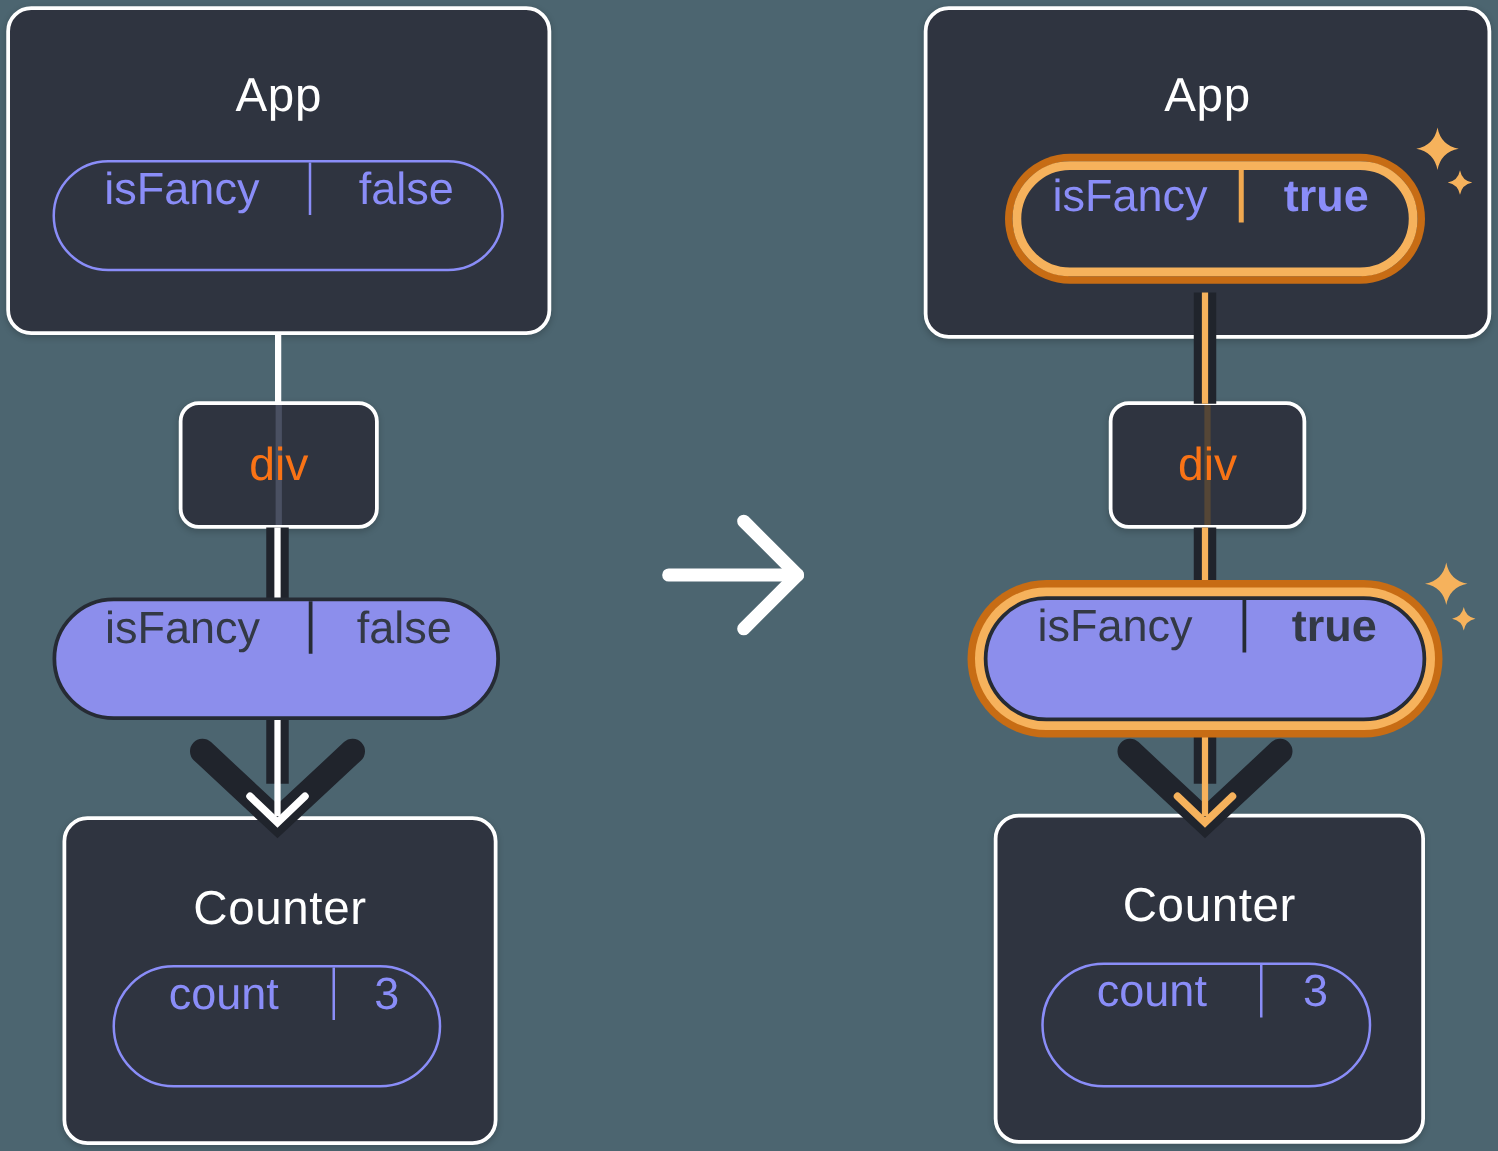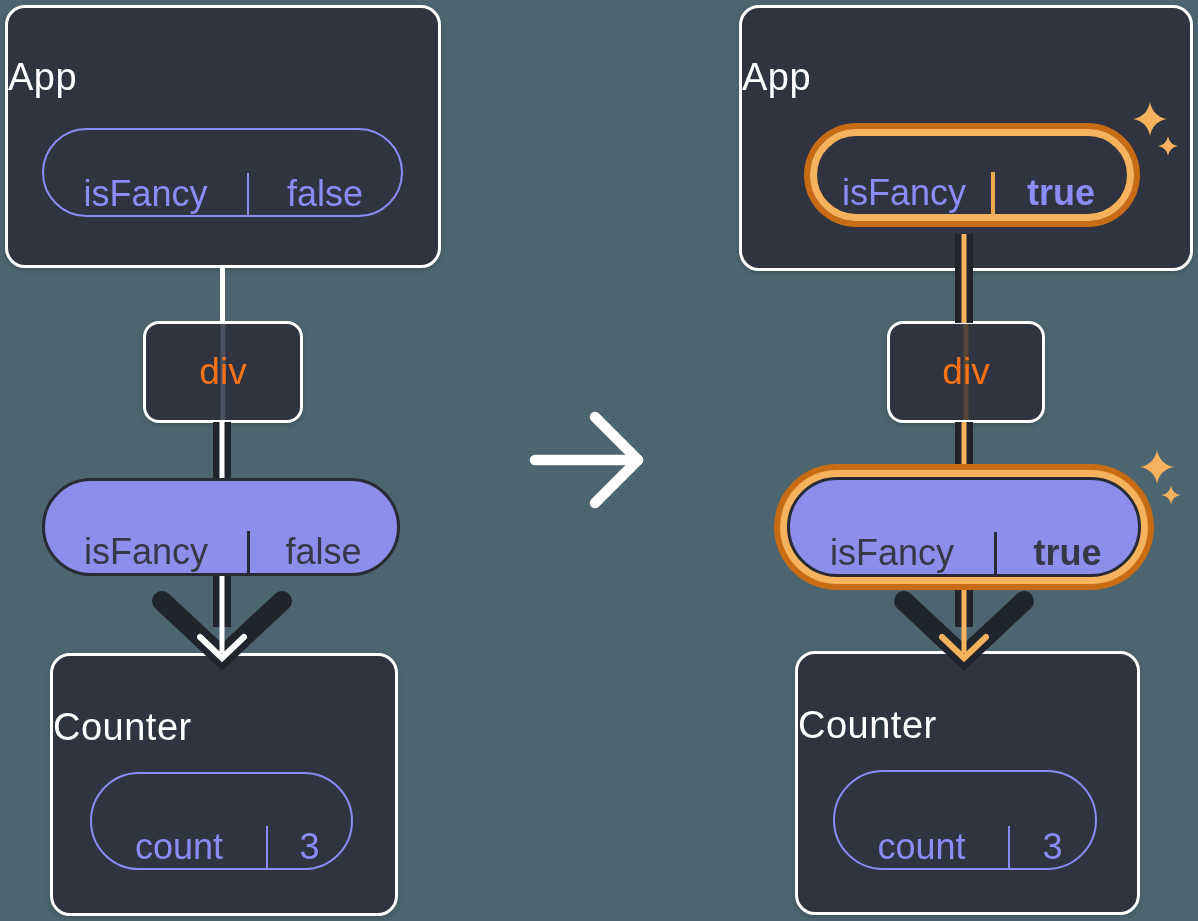--- a/index.html
+++ b/index.html
@@ -6,28 +6,28 @@
   .canvas {
     position:relative; width:1198px; height:921px; overflow:hidden;
     background:var(--background); font-family:"Liberation Sans", sans-serif;
   }
   .card {
     position:absolute; box-sizing:border-box; z-index:1;
     background:var(--card_fill); border:3px solid var(--card_border);
     border-radius:20px; box-shadow:0 2px 5px rgba(0,0,0,0.18); overflow:hidden;
   }
   .card-title {
-    position:absolute; left:0; right:0; 
+    position:absolute; left:0; right:0; text-align:center;
     color:#FFFFFF; font-size:38px; font-weight:400; letter-spacing:0.5px;
   }
   .node-label { position:absolute; inset:0; display:flex; align-items:center; justify-content:center;
     color:#f97316; font-size:37px; }
   .ghost-line { position:absolute; top:0; bottom:0; left:50%; transform:translateX(-50%); width:5px; }
 
-  .pill { position:absolute; box-sizing:border-box; z-index:3; display:flex; align-items:flex-end; border-radius:70px; }
+  .pill { position:absolute; box-sizing:border-box; z-index:3; display:flex; align-items:flex-start; border-radius:70px; }
   .pill .cell { display:flex; align-items:center; justify-content:center; font-size:36px; box-sizing:border-box; }
   .pill-outlined { border:2.5px solid var(--purple); color:var(--purple); }
   .pill-outlined .cell.key { border-right:2.5px solid var(--purple); }
   .pill-filled { background:var(--purple_fill); border:3px solid var(--pill_outline_dark); color:var(--dark_text); }
   .pill-filled .cell.key { border-right:3px solid var(--pill_outline_dark); }
   .pill-highlight-outline {
     border:7px solid var(--orange_light); color:var(--purple);
     box-shadow:0 0 0 6px var(--orange_dark); border-radius:70px;
   }
   .pill-highlight-outline .cell.key { border-right:4px solid var(--orange_divider); }

